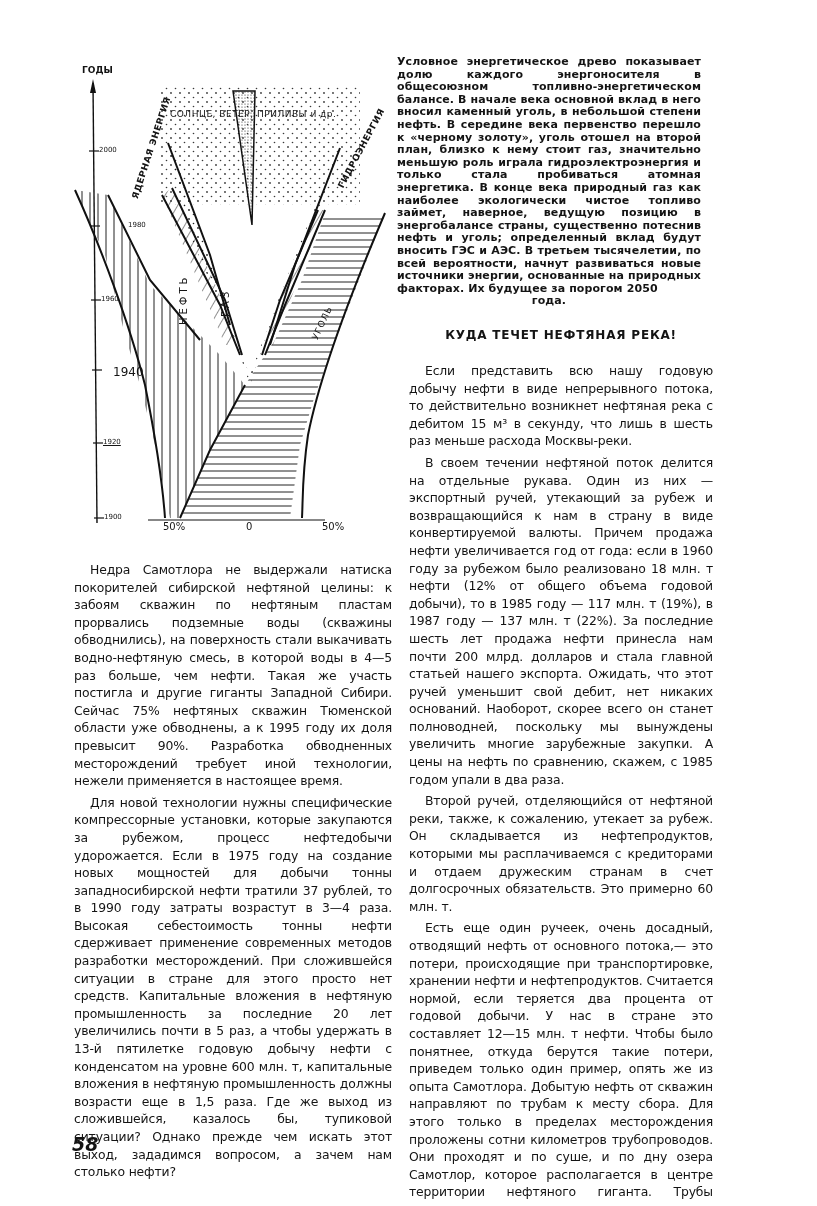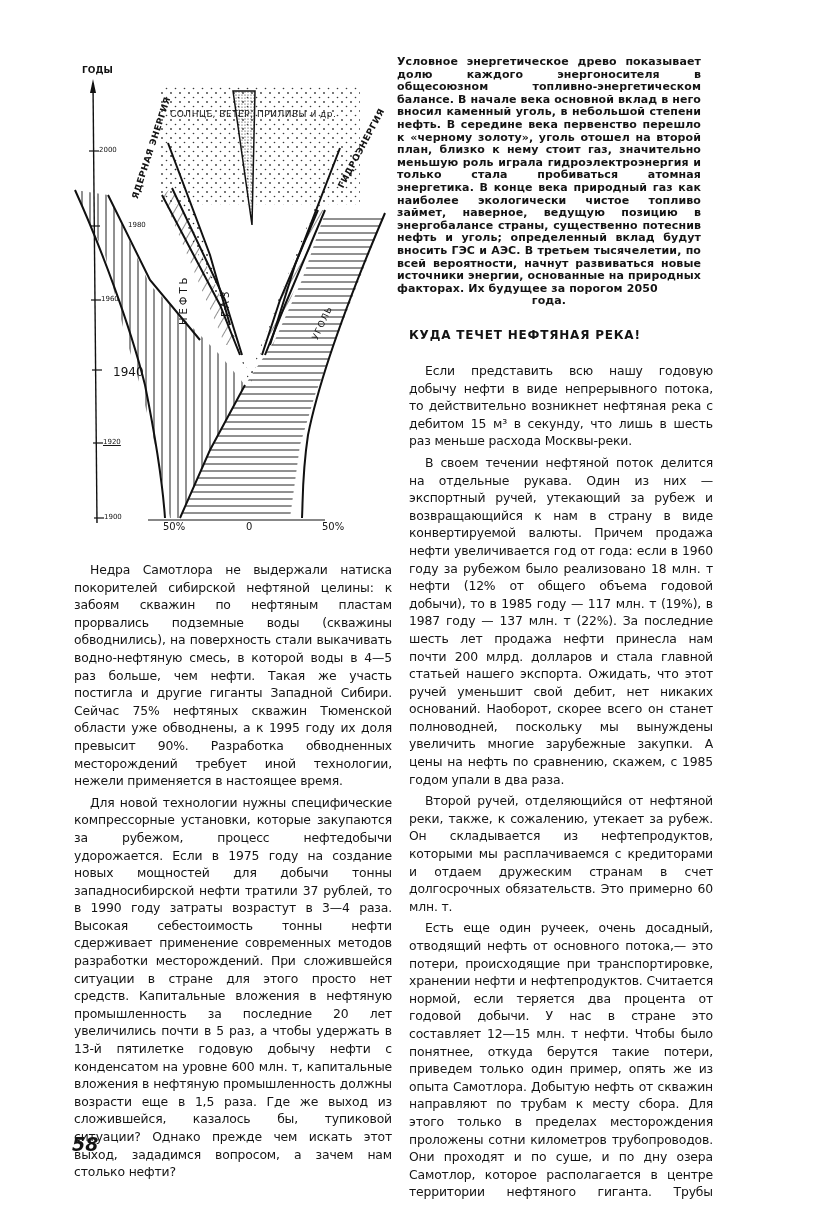--- a/index.html
+++ b/index.html
@@ -7,21 +7,21 @@
          font-family:"DejaVu Sans", sans-serif; }
   .diagram { position:absolute; left:70px; top:55px; width:335px; height:485px; }
   .col { position:absolute; font-size:12.4px; line-height:17.6px; text-align:justify;
          font-family:"DejaVu Sans", sans-serif; letter-spacing:-0.15px; }
   .col p { margin:4px 0 4px 0; text-indent:16px; }
   .col p.noindent { text-indent:0; }
   .caption { position:absolute; left:397px; top:56px; width:304px; font-size:11px;
              line-height:12.6px; font-weight:bold; text-align:justify; letter-spacing:0.1px;
              font-family:"DejaVu Sans", sans-serif; }
   .caption .last { text-align:center; display:block; }
-  .heading { position:absolute; left:409px; top:328px; width:304px; text-align:left;
+  .heading { position:absolute; left:409px; top:328px; width:304px; text-align:center;
              font-weight:bold; font-size:12px; letter-spacing:0.8px;
              font-family:"DejaVu Sans", sans-serif; }
   .pagenum { position:absolute; left:72px; top:1133px; font-size:19px; font-weight:bold;
              font-style:italic; font-family:"DejaVu Sans", sans-serif; }
 </style>
 </head>
 <body>
 
 <div class="diagram">
   <svg width="335" height="485" viewBox="0 0 335 485" xmlns="http://www.w3.org/2000/svg">

